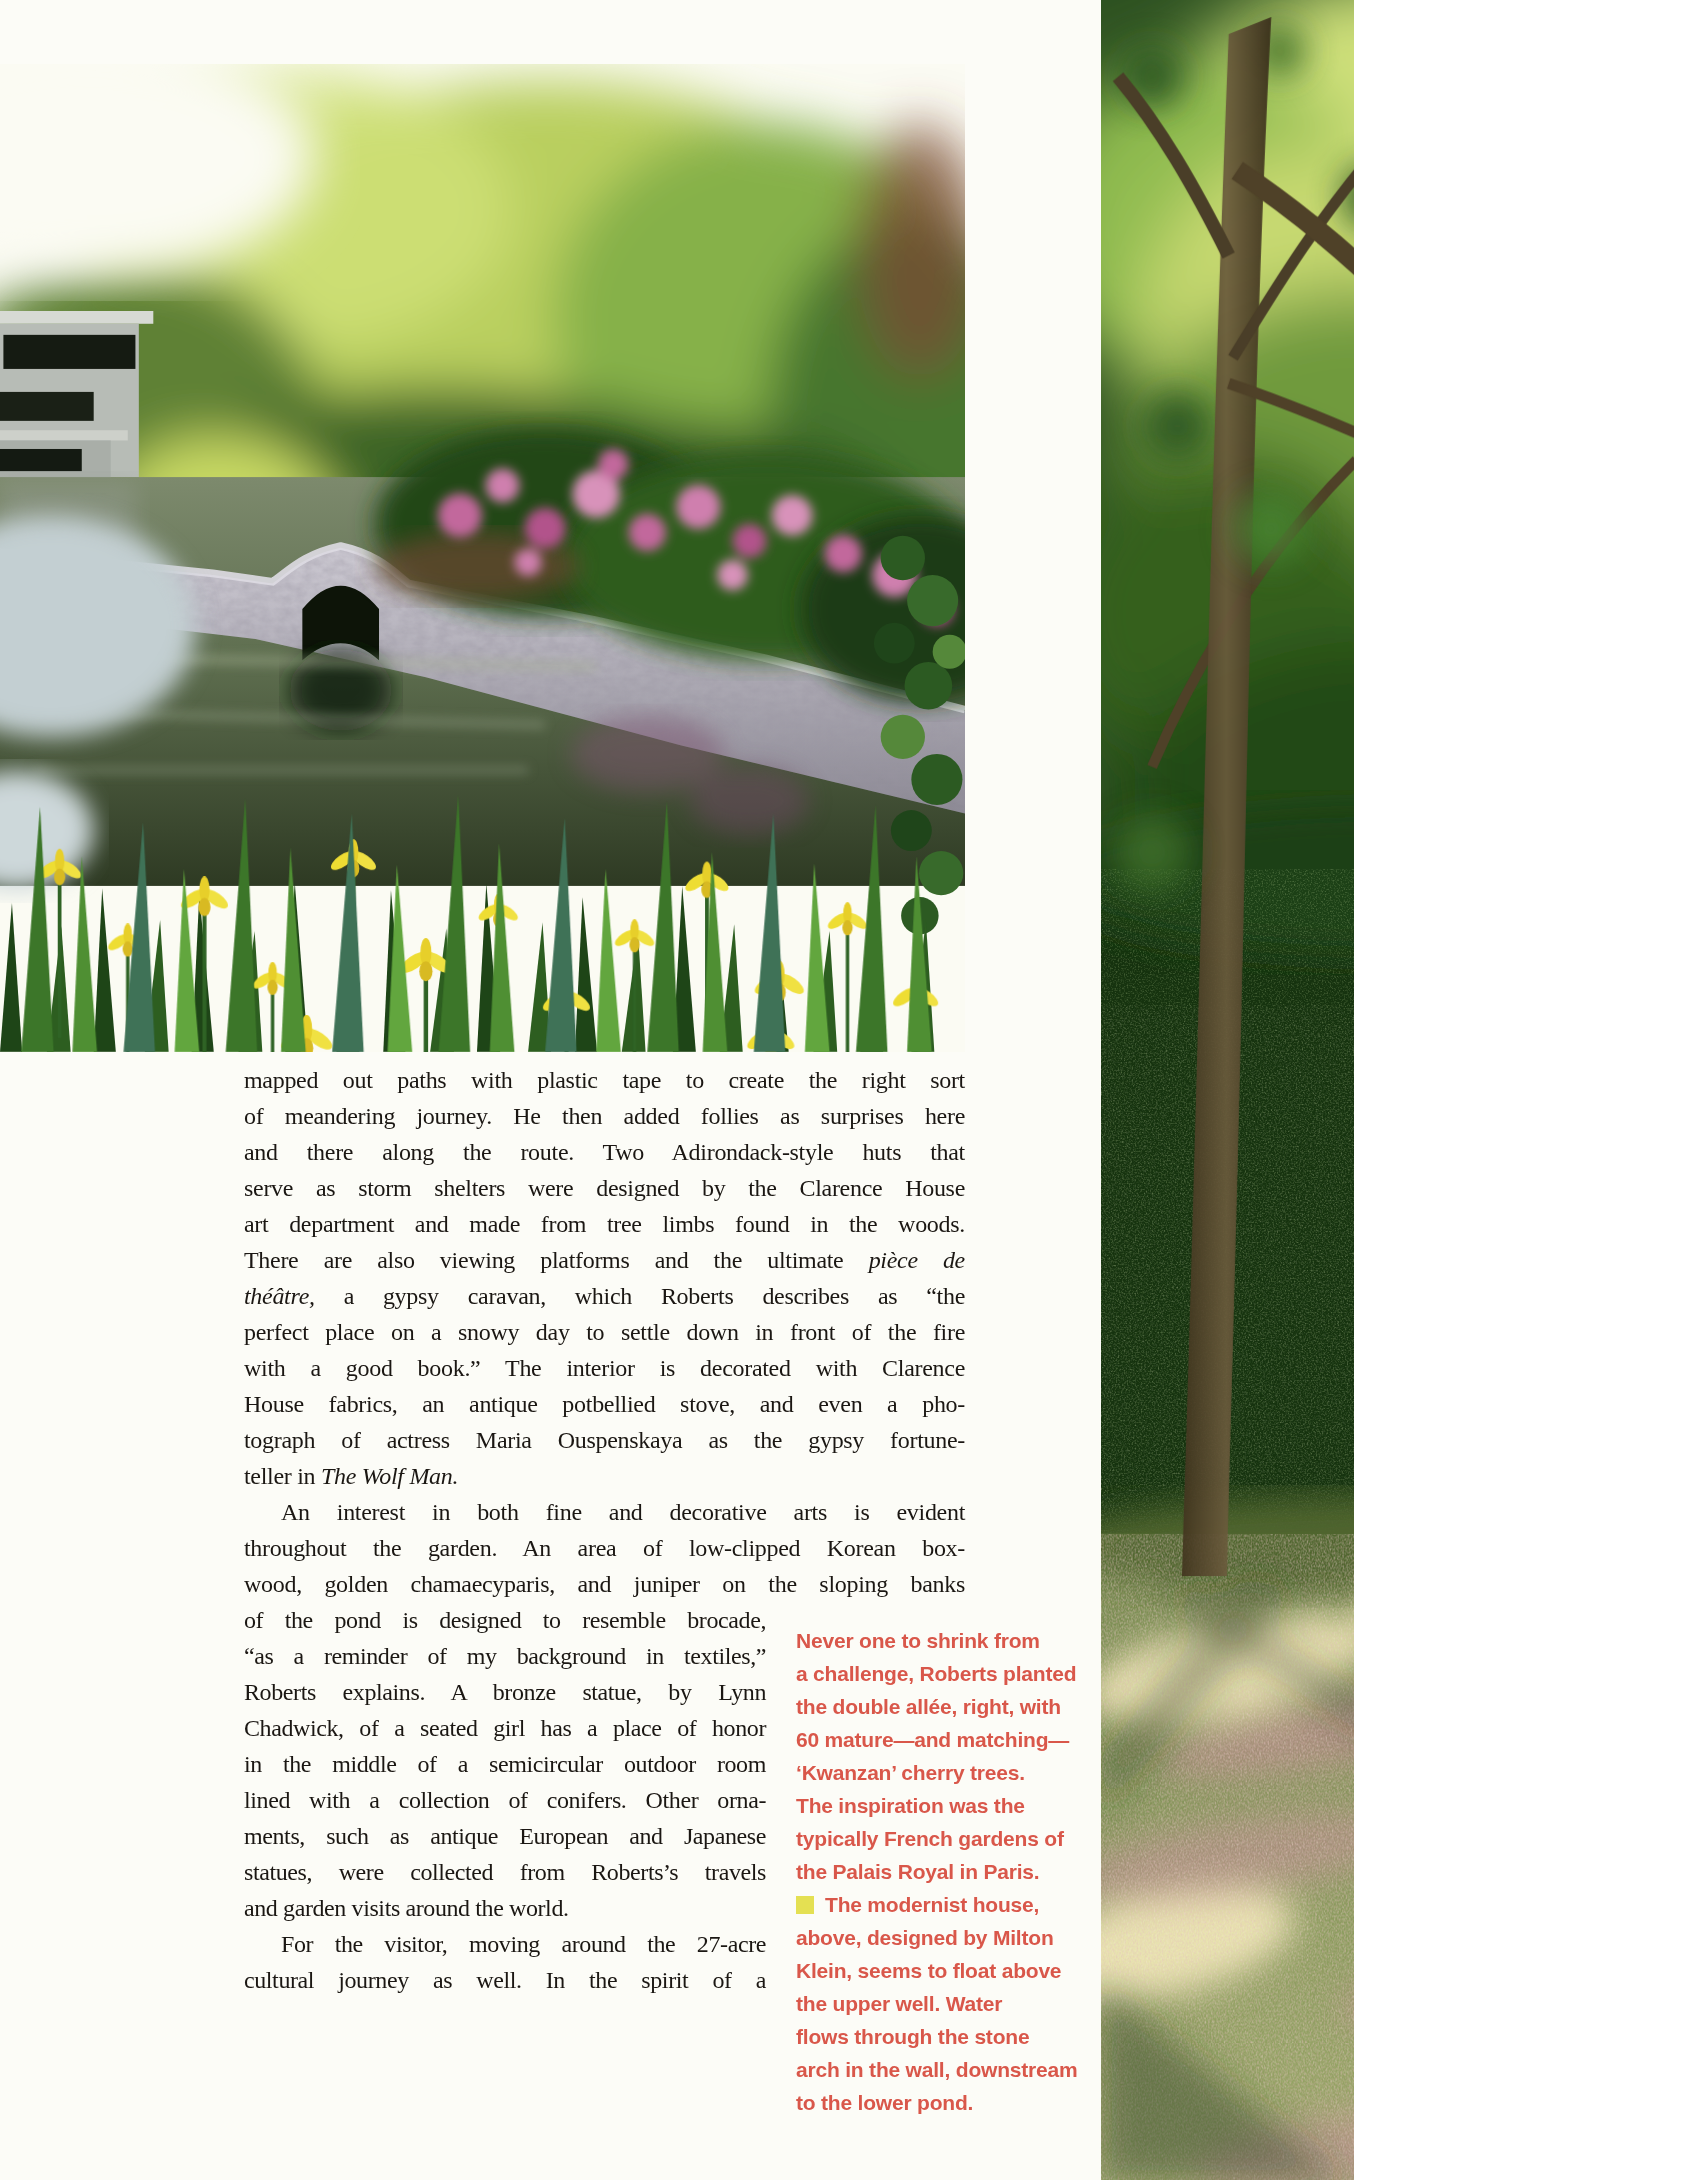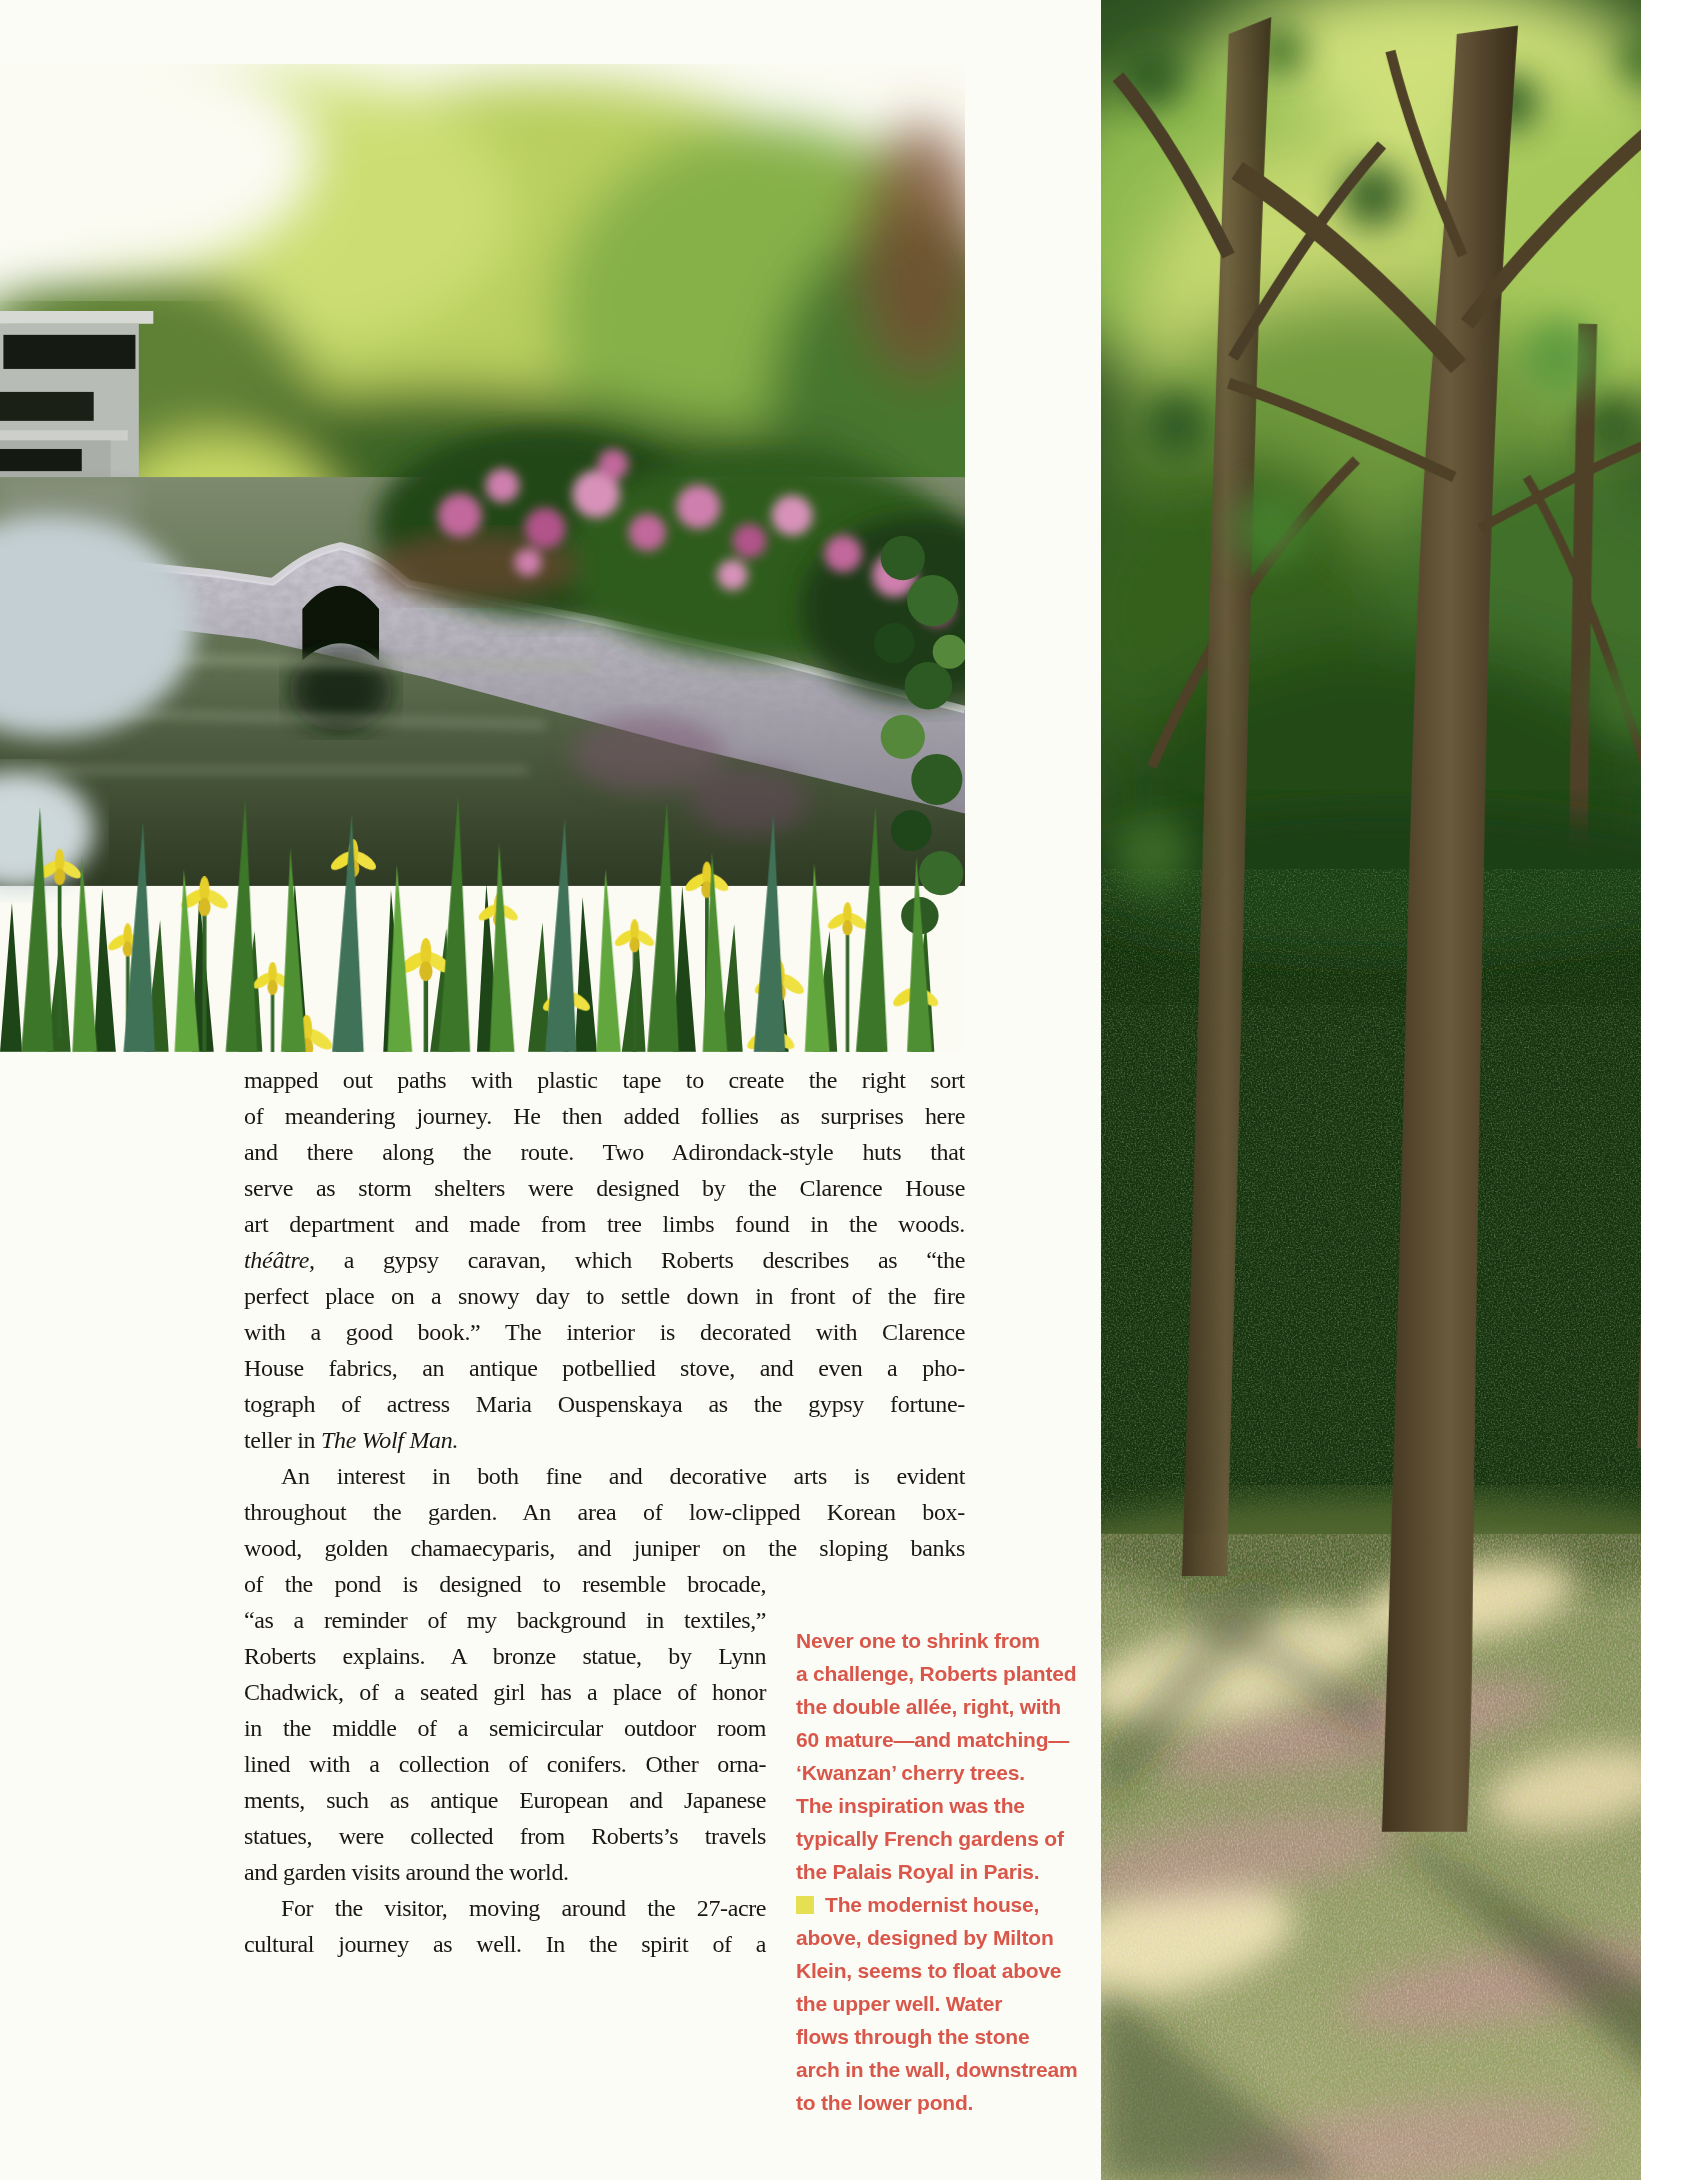--- a/index.html
+++ b/index.html
@@ -1,18 +1,18 @@
 <!DOCTYPE html>
 <html style="--page-bg: #fcfcf7; --ink: #1b1713; --caption: #d9574a; --bullet: #e4e052;font-size:13.6px"><head>
 <meta charset="utf-8">
 <style>
   html,body{margin:0;padding:0;}
   .page{
     position:relative;
-    width:1641px;height:2181px;
+    width:1354px;height:2181px;
     background:var(--page-bg,#fcfcf7);
     overflow:hidden;
     font-family:"Liberation Serif", serif;
   }
   figure{margin:0;padding:0;}
   .photo-left{position:absolute;left:0;top:64px;width:965px;height:988px;}
   .photo-right{position:absolute;left:1101px;top:0;width:583px;height:2181px;}
   .photo-left svg,.photo-right svg{display:block;width:100%;height:100%;}
 
   .article{
@@ -345,20 +345,21 @@
       </g>
     </svg>
   </figure>
 
   <div class="article">
       <div class="line wide"><span>mapped out paths with plastic tape to create the right sort</span></div>
       <div class="line wide"><span>of meandering journey. He then added follies as surprises here</span></div>
       <div class="line wide"><span>and there along the route. Two Adirondack-style huts that</span></div>
       <div class="line wide"><span>serve as storm shelters were designed by the Clarence House</span></div>
       <div class="line wide"><span>art department and made from tree limbs found in the woods.</span></div>
+      <div class="line wide"><span>There are also viewing platforms and the ultimate </span><span class="it">pièce de</span></div>
       <div class="line wide"><span class="it">théâtre,</span><span> a gypsy caravan, which Roberts describes as “the</span></div>
       <div class="line wide"><span>perfect place on a snowy day to settle down in front of the fire</span></div>
       <div class="line wide"><span>with a good book.” The interior is decorated with Clarence</span></div>
       <div class="line wide"><span>House fabrics, an antique potbellied stove, and even a pho-</span></div>
       <div class="line wide"><span>tograph of actress Maria Ouspenskaya as the gypsy fortune-</span></div>
       <div class="line wide last"><span>teller in </span><span class="it">The Wolf Man.</span></div>
       <div class="line wide indent"><span>An interest in both fine and decorative arts is evident</span></div>
       <div class="line wide"><span>throughout the garden. An area of low-clipped Korean box-</span></div>
       <div class="line wide"><span>wood, golden chamaecyparis, and juniper on the sloping banks</span></div>
       <div class="line narrow"><span>of the pond is designed to resemble brocade,</span></div>

